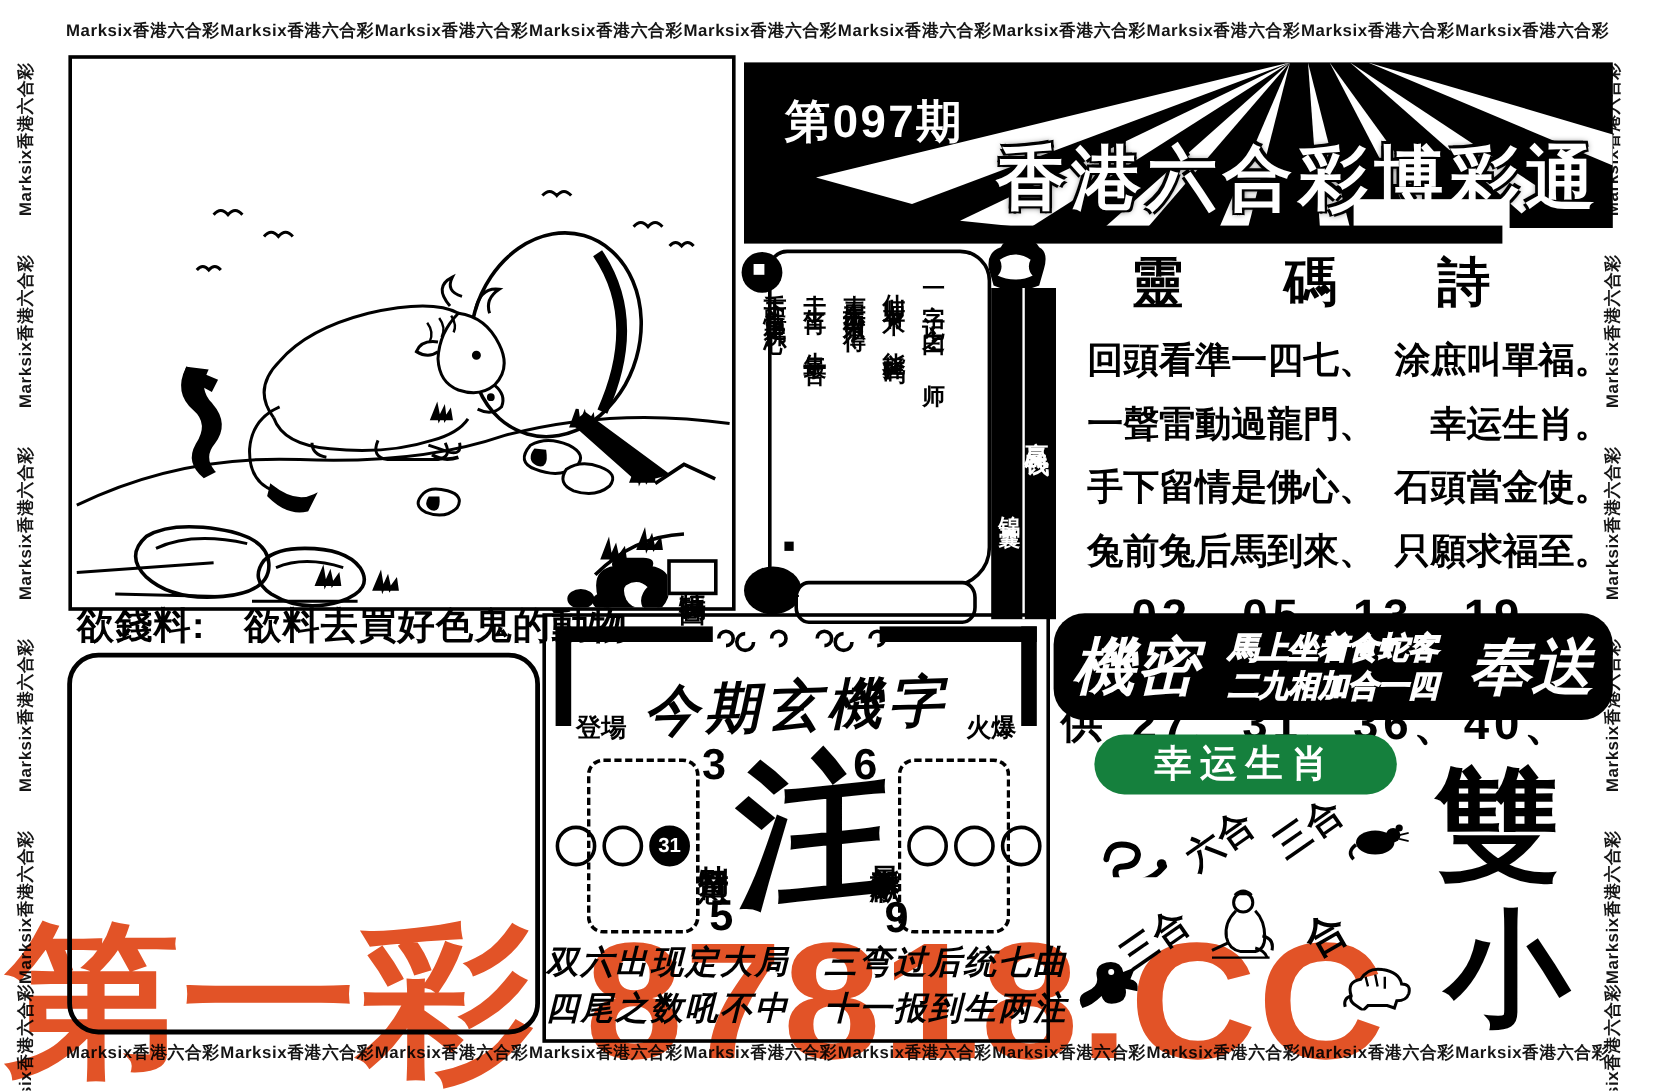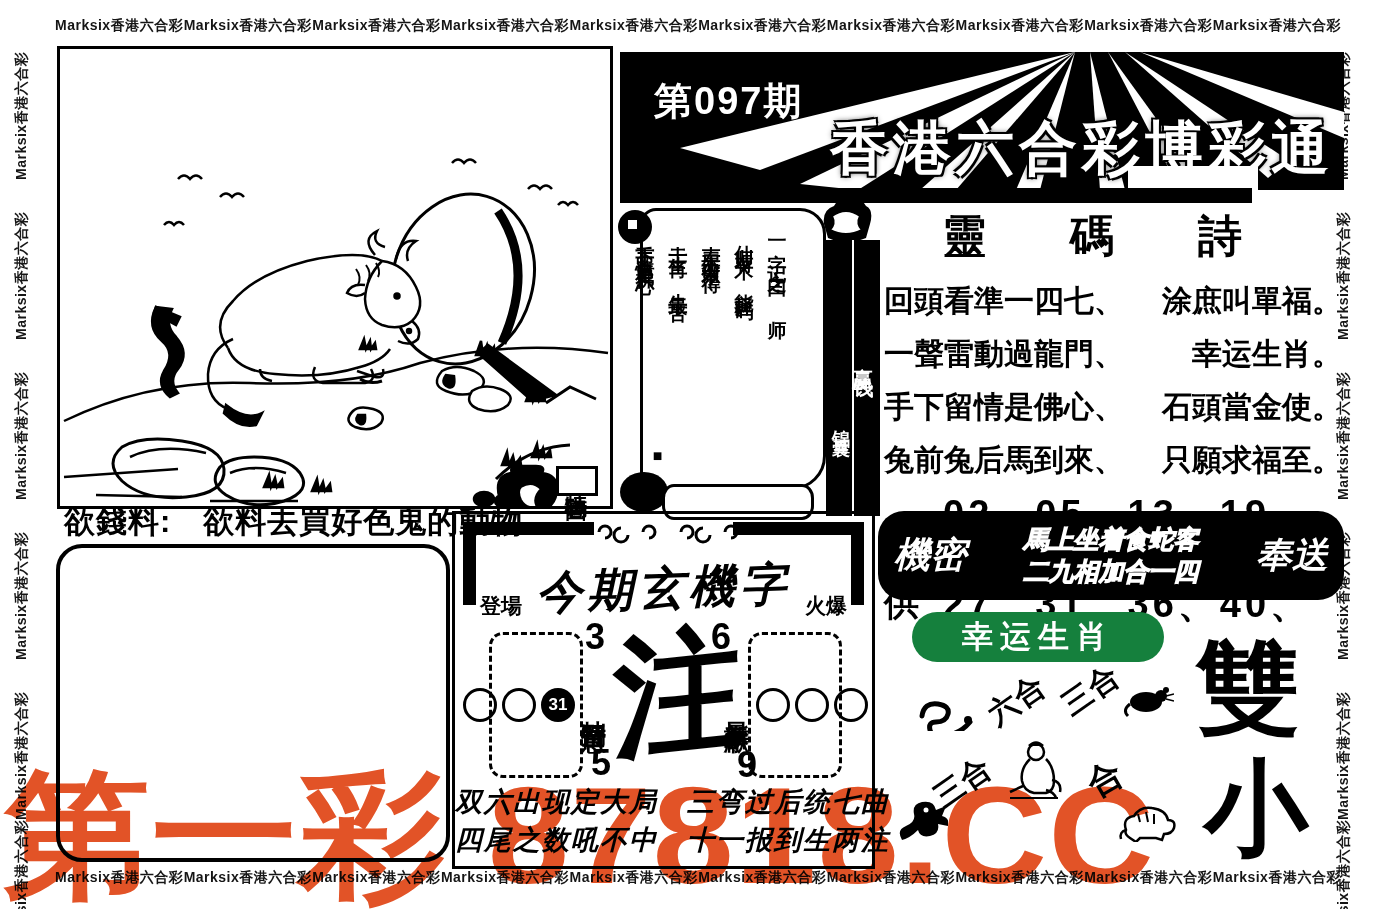--- a/index.html
+++ b/index.html
@@ -49,32 +49,32 @@
   .win-banner .div { position:absolute; left:26px; top:0; bottom:0; width:2px; background:#fff; }
   .win-r { position:absolute; right:3px; top:112px; writing-mode:vertical-rl; text-orientation:upright;
            color:#fff; font-size:21px; font-weight:700; letter-spacing:8px; }
   .win-l { position:absolute; left:3px; top:176px; writing-mode:vertical-rl; text-orientation:upright;
            color:#fff; font-size:18px; font-weight:700; letter-spacing:8px; }
 
   
   .spirit { position:absolute; left:884px; top:210px; width:458px; }
   .sp-title { text-align:center; font-family:"DejaVu Serif","Liberation Serif",serif; font-size:44px; font-weight:900;
               letter-spacing:84px; text-indent:42px; line-height:52px; }
-  .sp-lines { margin-top:12px; }
+  .sp-lines { margin-top:12px;margin-left:22px; }
   .sp-line { display:flex; justify-content:space-between; font-family:"DejaVu Serif","Liberation Serif",serif;
              font-size:30px; font-weight:700; line-height:53px; }
   .sp-provide { display:flex; align-items:center; gap:24px; margin-top:6px; }
   .sp-plabels { display:flex; flex-direction:column; font-size:35px; font-weight:900; line-height:42px;
                 font-family:"DejaVu Serif","Liberation Serif",serif; }
   .sp-nums { font-size:38px; font-weight:800; letter-spacing:4px; line-height:45px; }
 
   
   .secret { position:absolute; left:878px; top:511px; width:466px; height:89px; background:#000; border-radius:26px;
             display:flex; align-items:center; padding:0 16px; box-sizing:border-box; }
-  .secret-side { color:#fff; font-size:36px; font-weight:700; font-style:italic;
+  .secret-side { color:#fff; font-size:52px; font-weight:700; font-style:italic;
                  font-family:"DejaVu Serif","Liberation Serif",serif; white-space:nowrap; }
   .secret-mid { flex:1; text-align:center; font-size:25px; font-weight:700; font-style:italic; line-height:32px;
                 font-family:"DejaVu Serif","Liberation Serif",serif;
                 color:#fff; -webkit-text-fill-color:#000; -webkit-text-stroke:1.2px #fff; white-space:nowrap; }
   .lucky-pill { position:absolute; left:912px; top:612px; width:252px; height:50px; background:#15803d; border-radius:28px;
                 color:#fff; font-size:31px; font-weight:900; letter-spacing:7px; display:flex; align-items:center;
                 justify-content:center; }
 
   
   .zodiac { position:absolute; left:878px; top:664px; width:330px; height:220px; }

